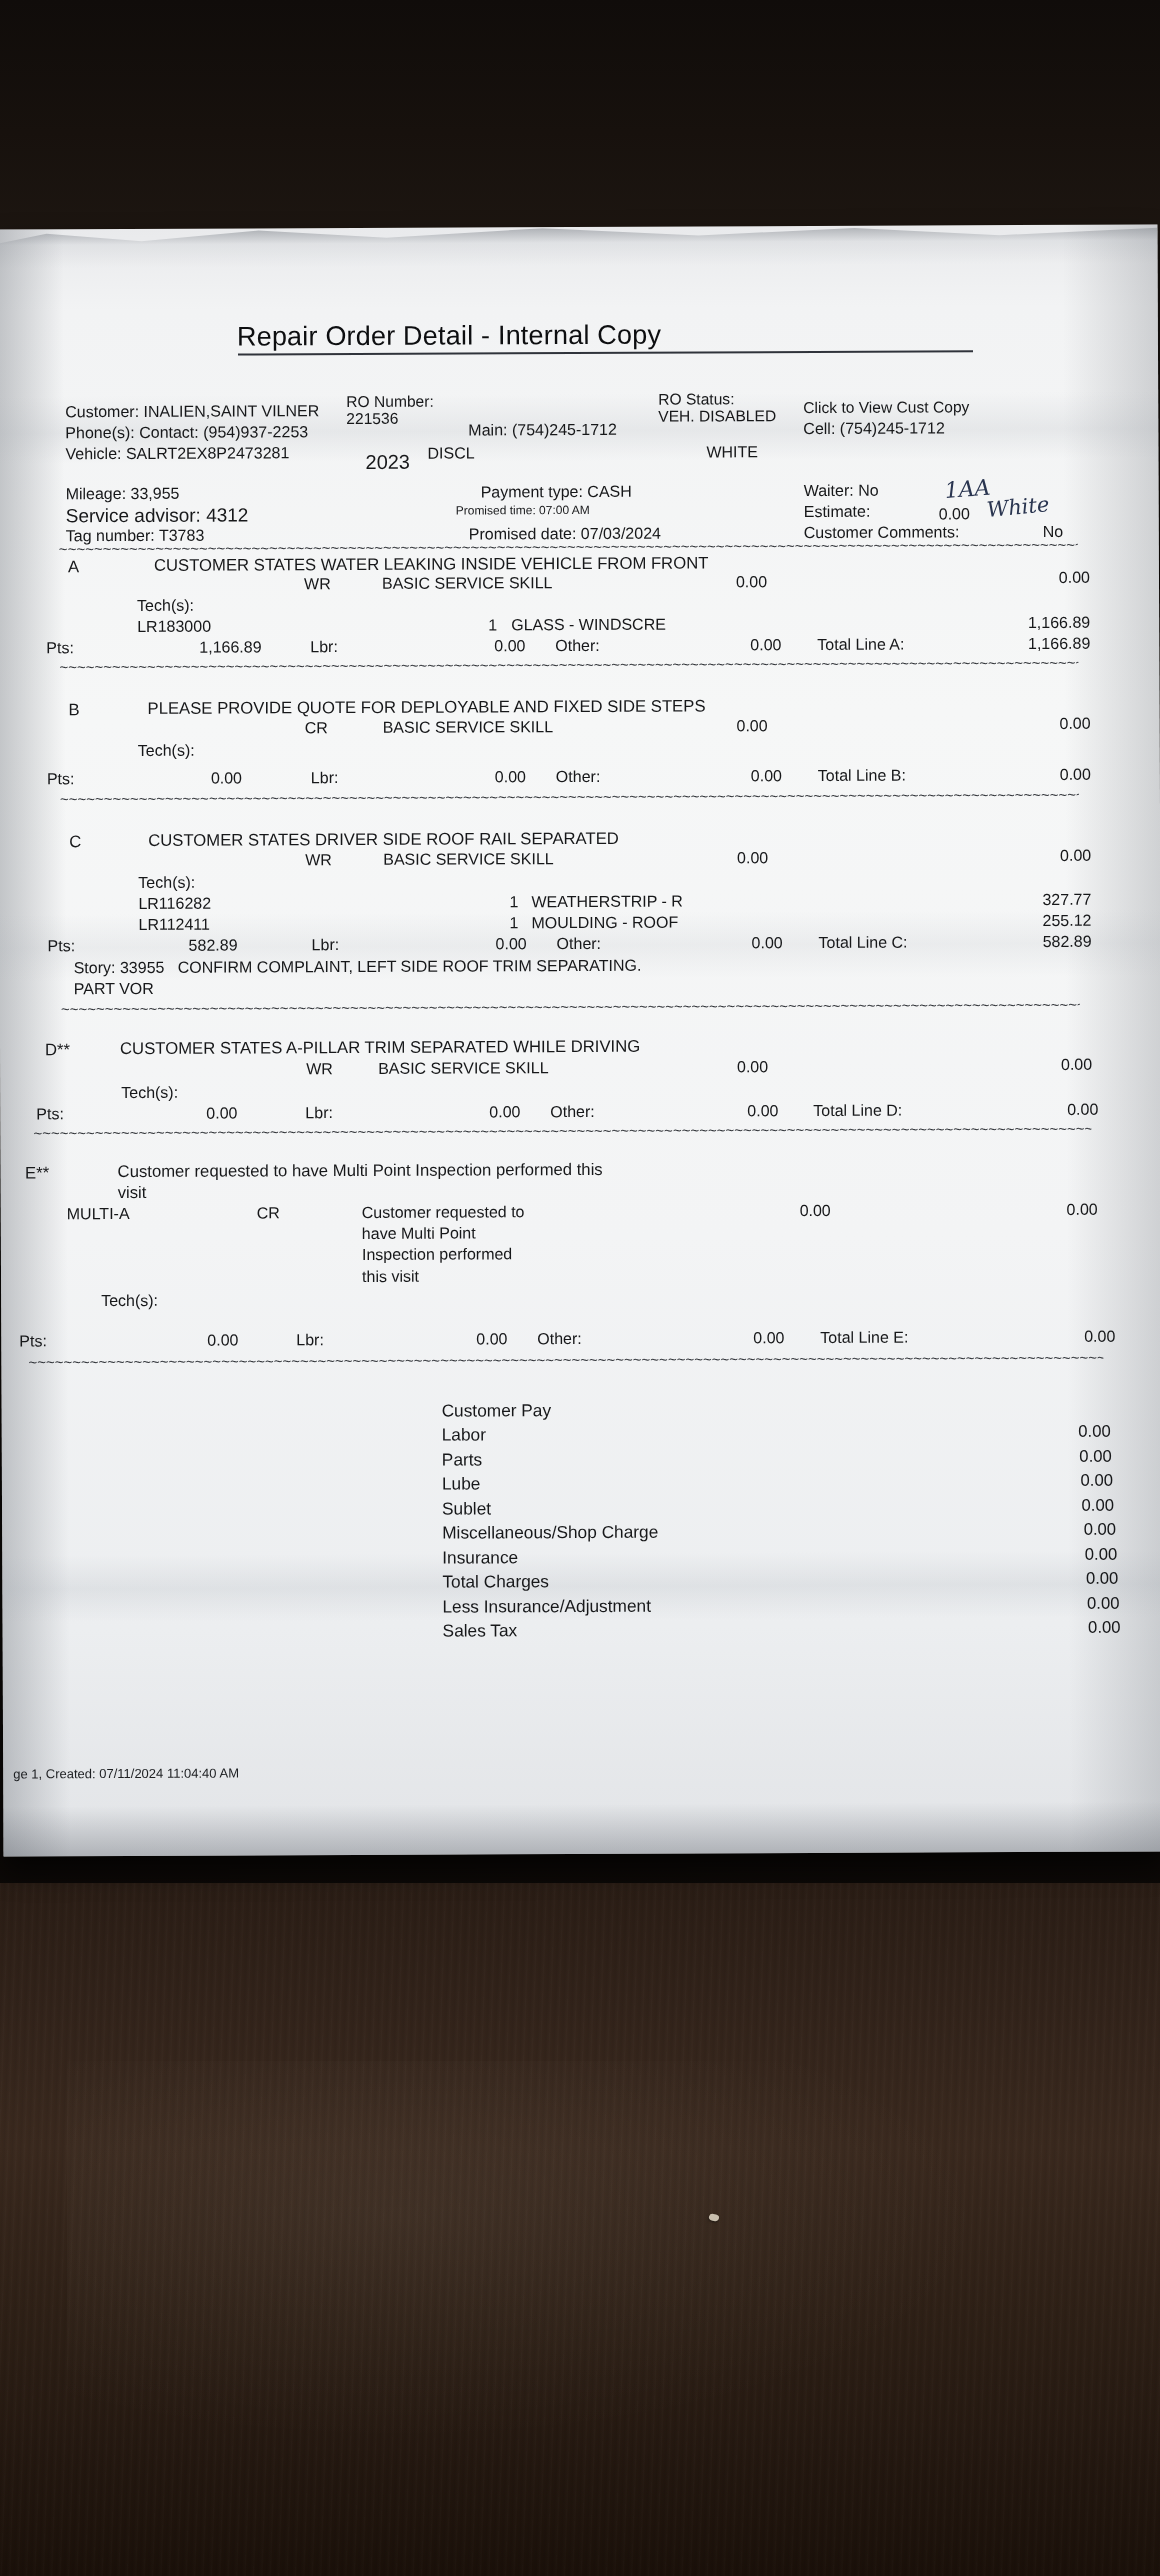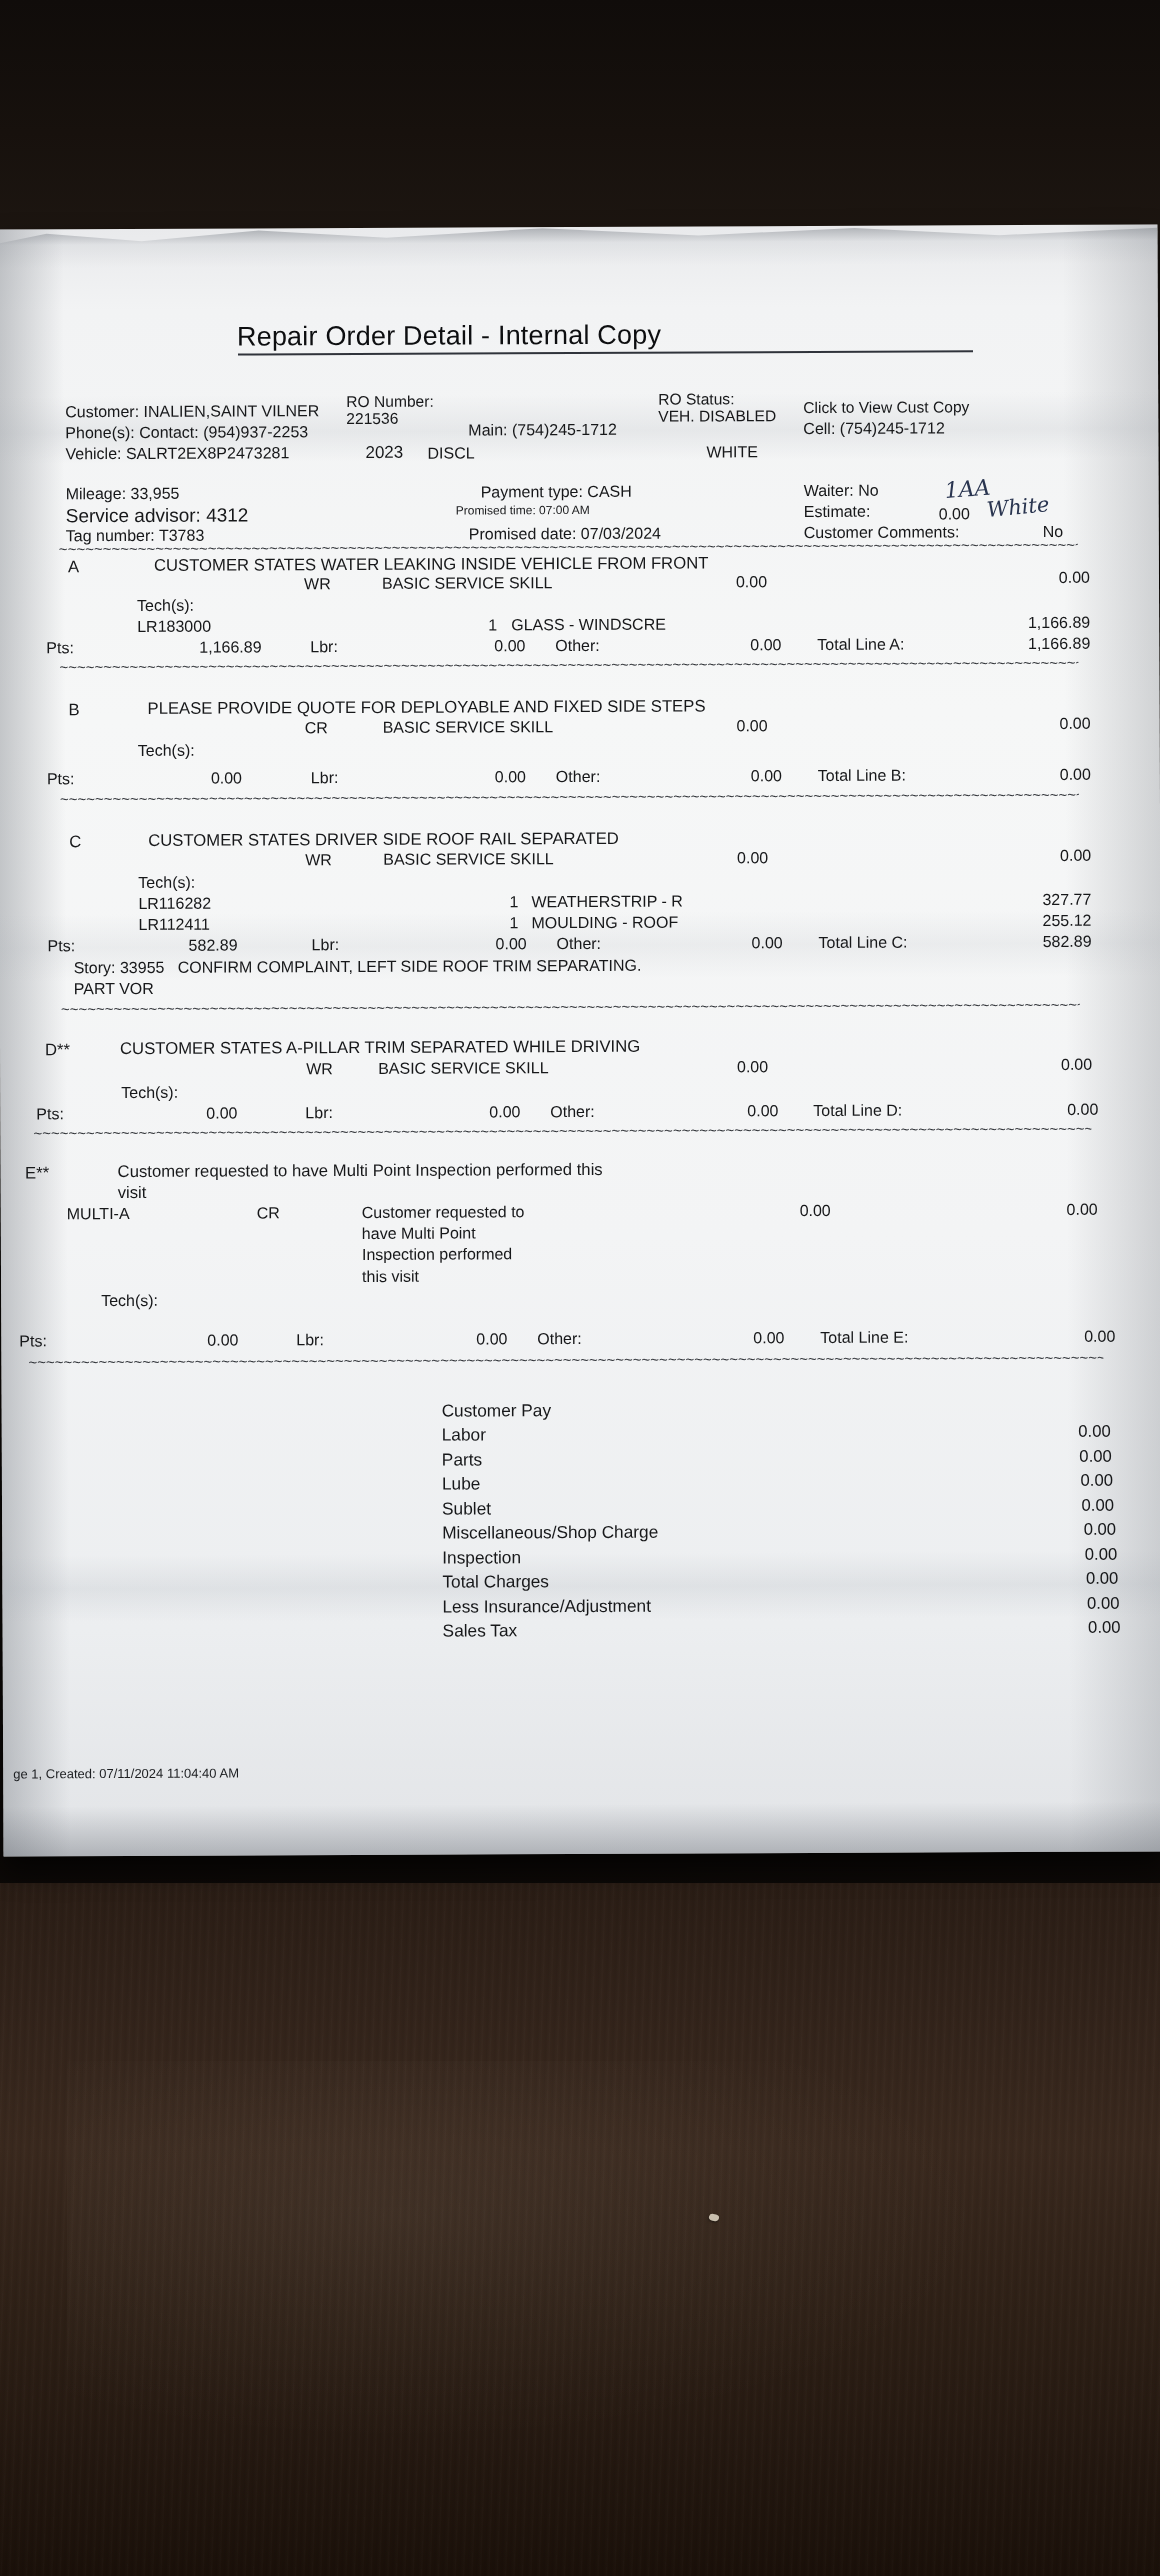--- a/index.html
+++ b/index.html
@@ -130,21 +130,21 @@
 
   .ro-number { left: 323px; top: 148px; font-size: 15.6px; }
   .ro-status { left: 635px; top: 147px; font-size: 15.6px; }
 
   .customer   { left: 68px; top: 174px; font-size: 16px; }
   .phones     { left: 68px; top: 195px; font-size: 16px; }
   .main-phone { left: 471px; top: 194px; font-size: 16px; }
   .cust-copy  { left: 806px; top: 173px; font-size: 15.6px; }
   .cell-phone { left: 806px; top: 194px; font-size: 16px; }
   .vehicle    { left: 68px; top: 216px; font-size: 16px; }
-  .veh-year   { left: 368px; top: 216px; font-size: 17px; }
+  .veh-year   { left: 368px; top: 223px; font-size: 20px; }
   .veh-disc   { left: 430px; top: 217px; font-size: 16px; }
   .veh-color  { left: 709px; top: 217px; font-size: 16px; }
 
   .mileage    { left: 68px; top: 256px; font-size: 16px; }
   .advisor    { left: 68px; top: 277px; font-size: 19px; }
   .tag        { left: 68px; top: 298px; font-size: 16px; }
   .paytype    { left: 471px; top: 256px; font-size: 16px; margin-left: 12px; }
   .promtime   { left: 458px; top: 277px; font-size: 12px; }
   .promdate   { left: 471px; top: 298px; font-size: 16px; }
   .waiter     { left: 806px; top: 256px; font-size: 16px; }
@@ -385,21 +385,21 @@
 
     <div class="abs tot-label" style="left:440px; top:1247px">Lube</div>
     <div class="abs tot-val" style="left:1027px; top:1247px; width:84px">0.00</div>
 
     <div class="abs tot-label" style="left:440px; top:1272px">Sublet</div>
     <div class="abs tot-val" style="left:1028px; top:1272px; width:84px">0.00</div>
 
     <div class="abs tot-label" style="left:440px; top:1296px">Miscellaneous/Shop Charge</div>
     <div class="abs tot-val" style="left:1030px; top:1296px; width:84px">0.00</div>
 
-    <div class="abs tot-label" style="left:440px; top:1321px">Inspection</div>
+    <div class="abs tot-label" style="left:440px; top:1321px">Insurance</div>
     <div class="abs tot-val" style="left:1031px; top:1321px; width:84px">0.00</div>
 
     <div class="abs tot-label" style="left:440px; top:1345px">Total Charges</div>
     <div class="abs tot-val" style="left:1032px; top:1345px; width:84px">0.00</div>
 
     <div class="abs tot-label" style="left:440px; top:1370px">Less Insurance/Adjustment</div>
     <div class="abs tot-val" style="left:1033px; top:1370px; width:84px">0.00</div>
 
     <div class="abs tot-label" style="left:440px; top:1394px">Sales Tax</div>
     <div class="abs tot-val" style="left:1034px; top:1394px; width:84px">0.00</div>

